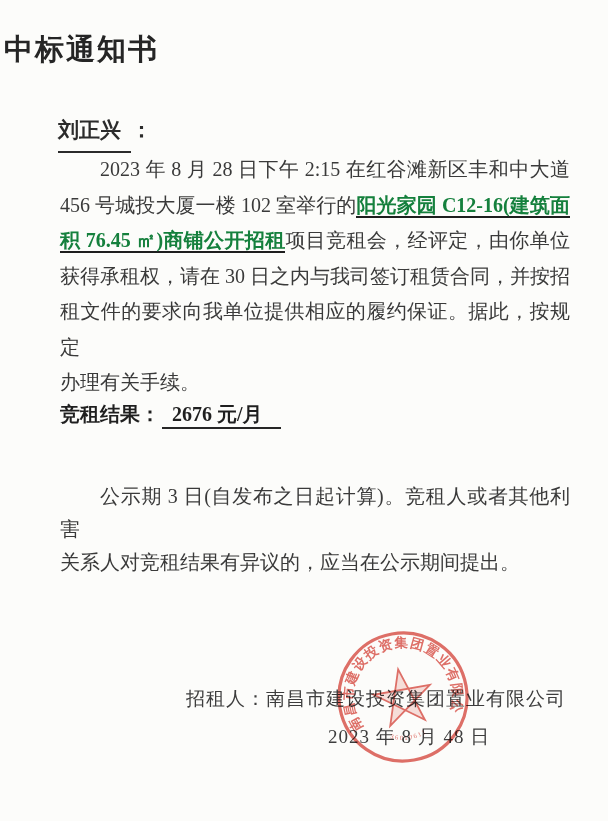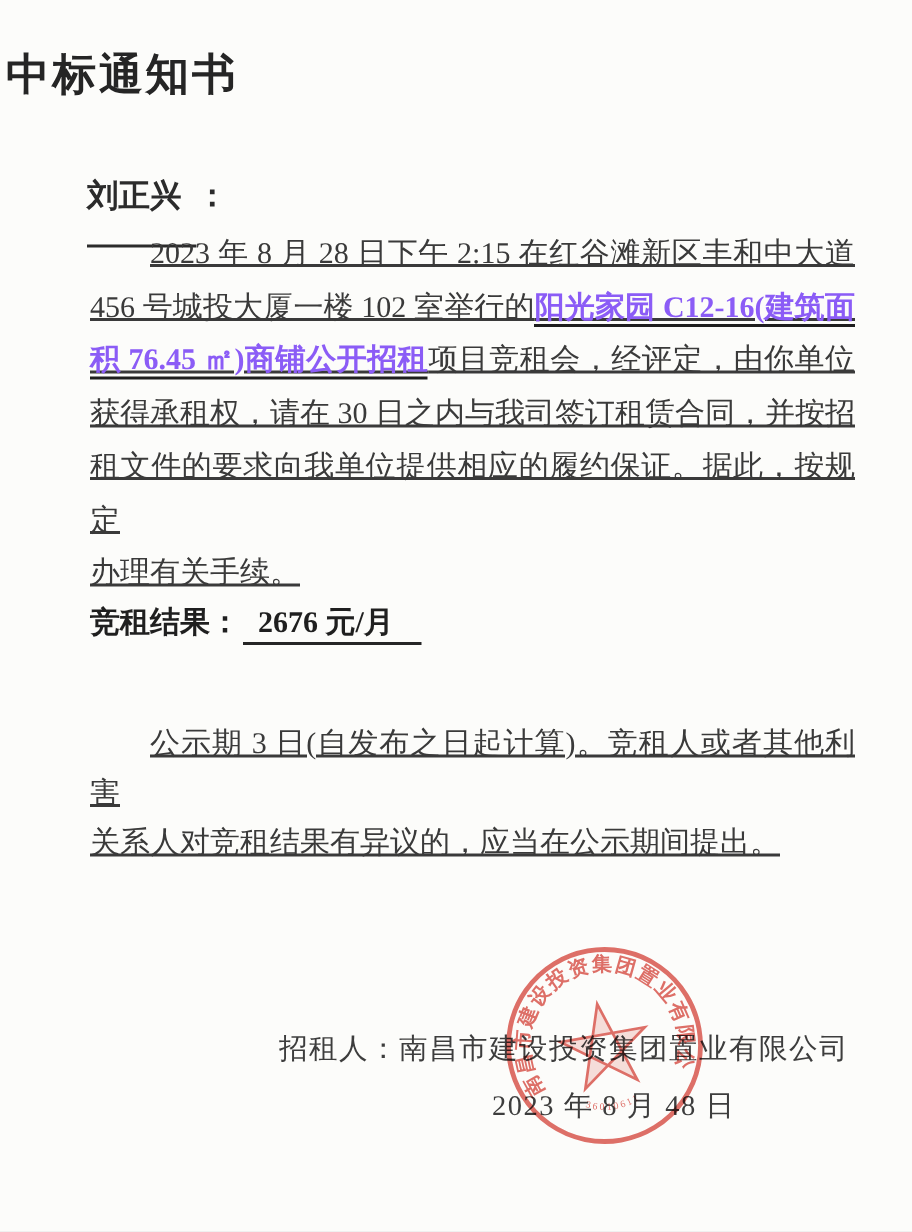--- a/index.html
+++ b/index.html
@@ -17,34 +17,34 @@
     text-align:left;
     font-size:29px;font-weight:700;color:#252525;
     letter-spacing:2px;
   }
   .recipient{
     position:absolute;top:116px;left:58px;
     font-size:21px;font-weight:700;color:#2b2b2b;
   }
   .recipient .u-name{
     border-bottom:2px solid #2b2b2b;
-    padding-right:10px;padding-bottom:19px;
+    padding-right:10px;padding-bottom:7px;
     display:inline-block;
   }
   .para{
     position:absolute;left:60px;width:510px;
     font-size:20px;line-height:35.5px;
     text-align:justify;
   }
   .para-1{top:152px;}
-  .line{display:block;text-decoration:underline;}
+  .line{display:block;}
   .line.fill{text-align-last:justify;text-justify:inter-character;}
   .line.ind{text-indent:2em;}
   .emph{
-    font-weight:700;color:#8b5cf6;
+    font-weight:700;color:#15803d;
     border-bottom:2px solid #1e1e1e;
     padding-bottom:0px;
   }
   .result-line{
     position:absolute;top:401px;left:60px;
     font-size:20px;font-weight:700;color:#1f1f1f;
   }
   .result-line .result-value{
     border-bottom:2px solid #262626;
     padding:0 18px 2px 10px;

